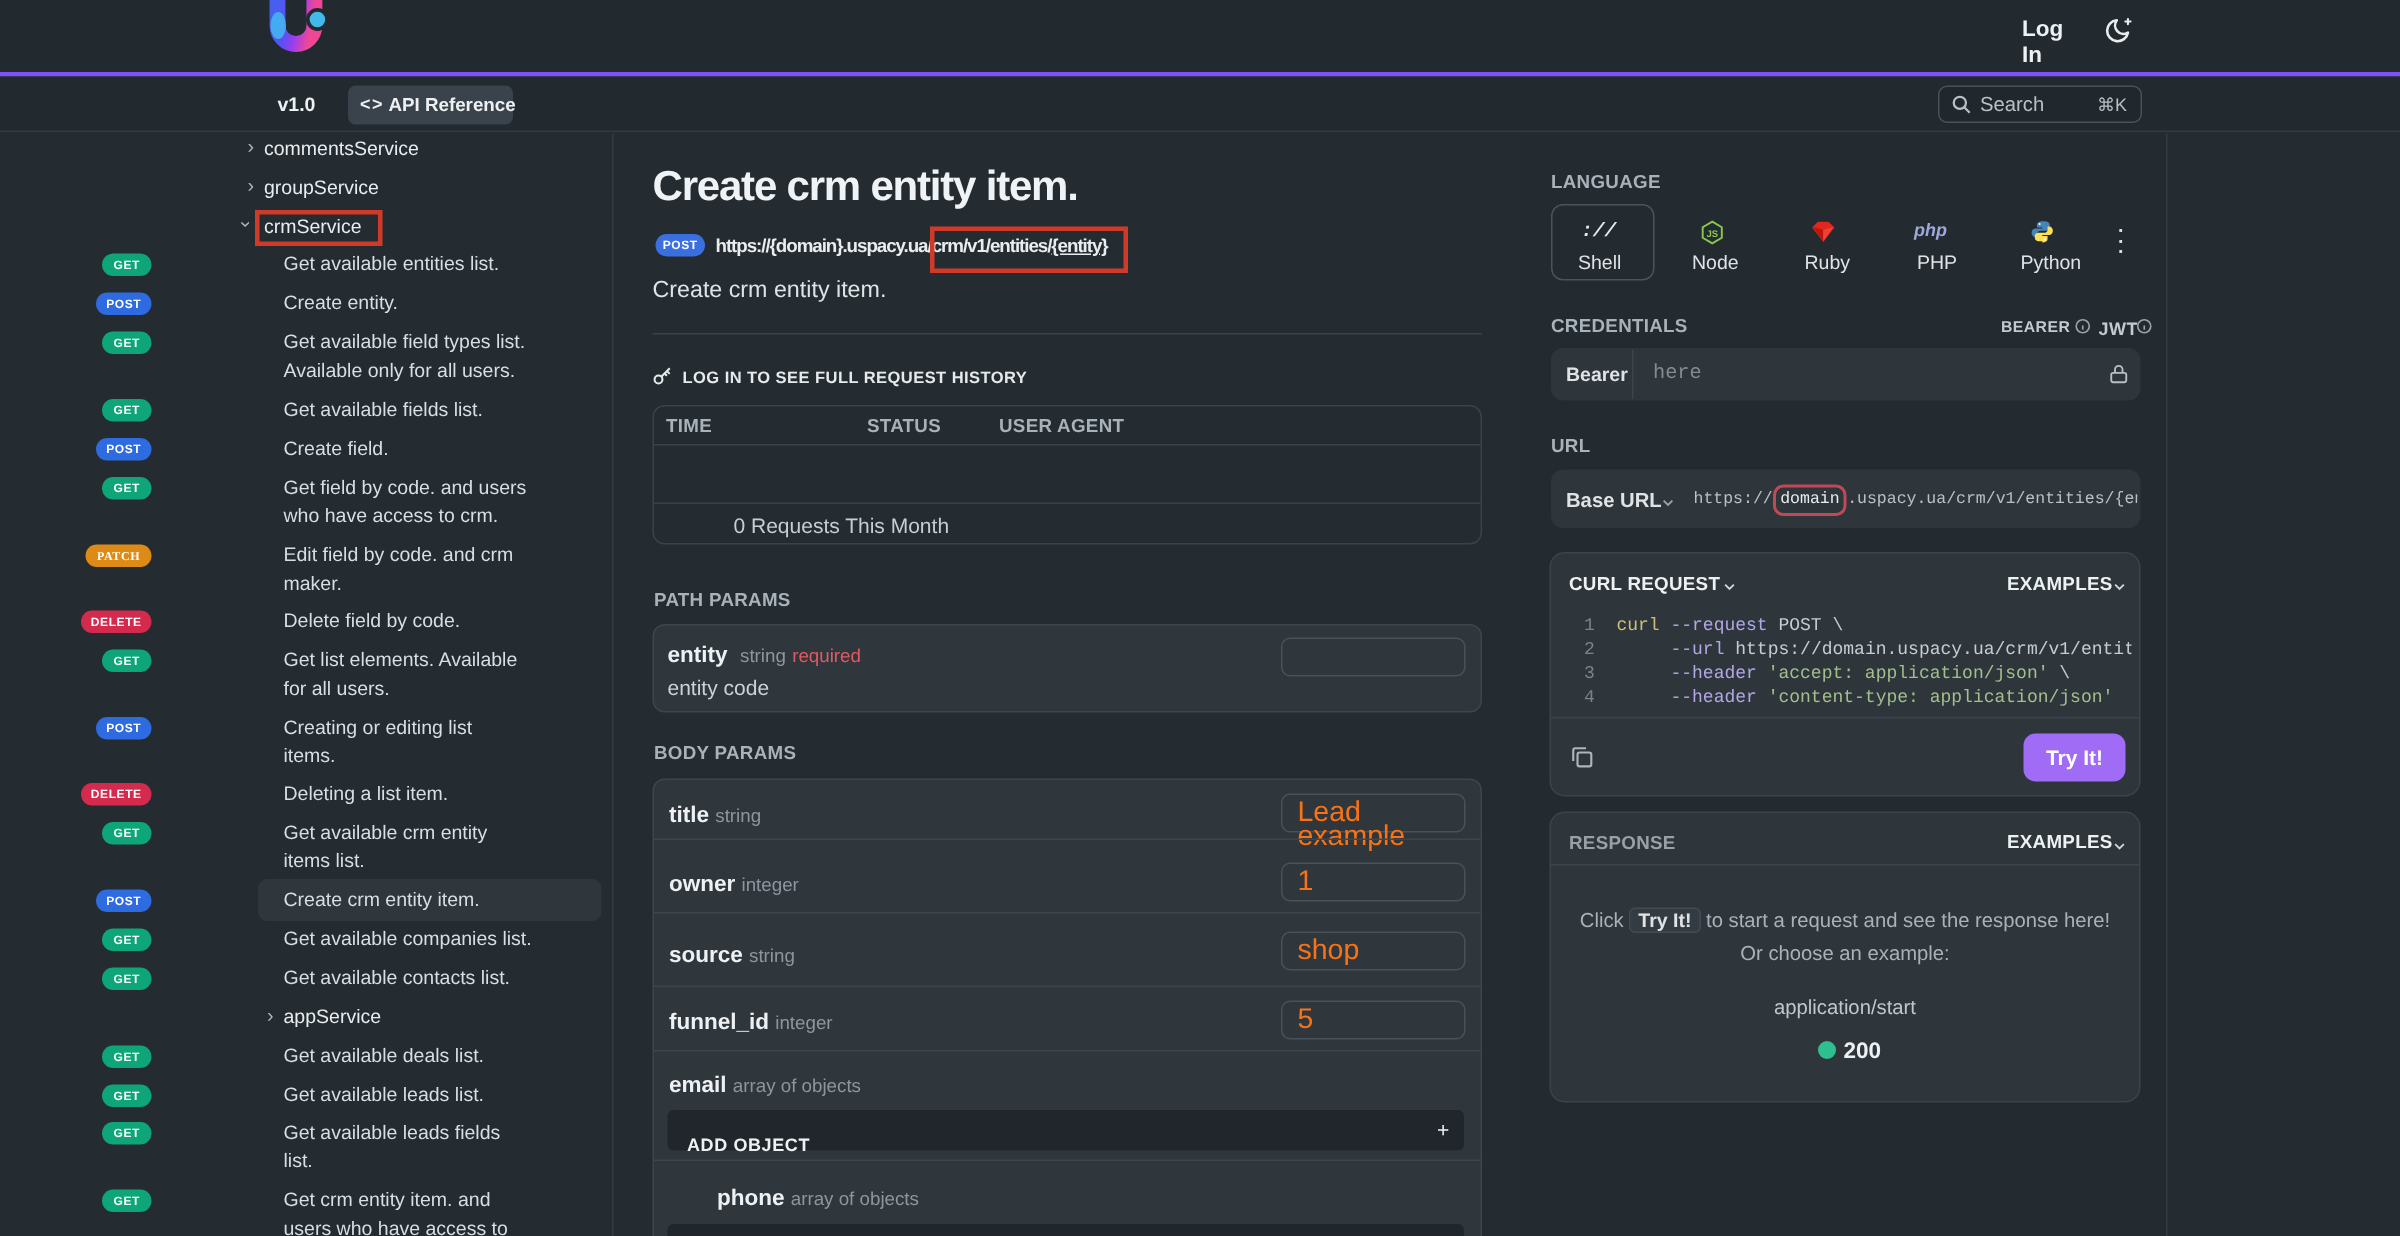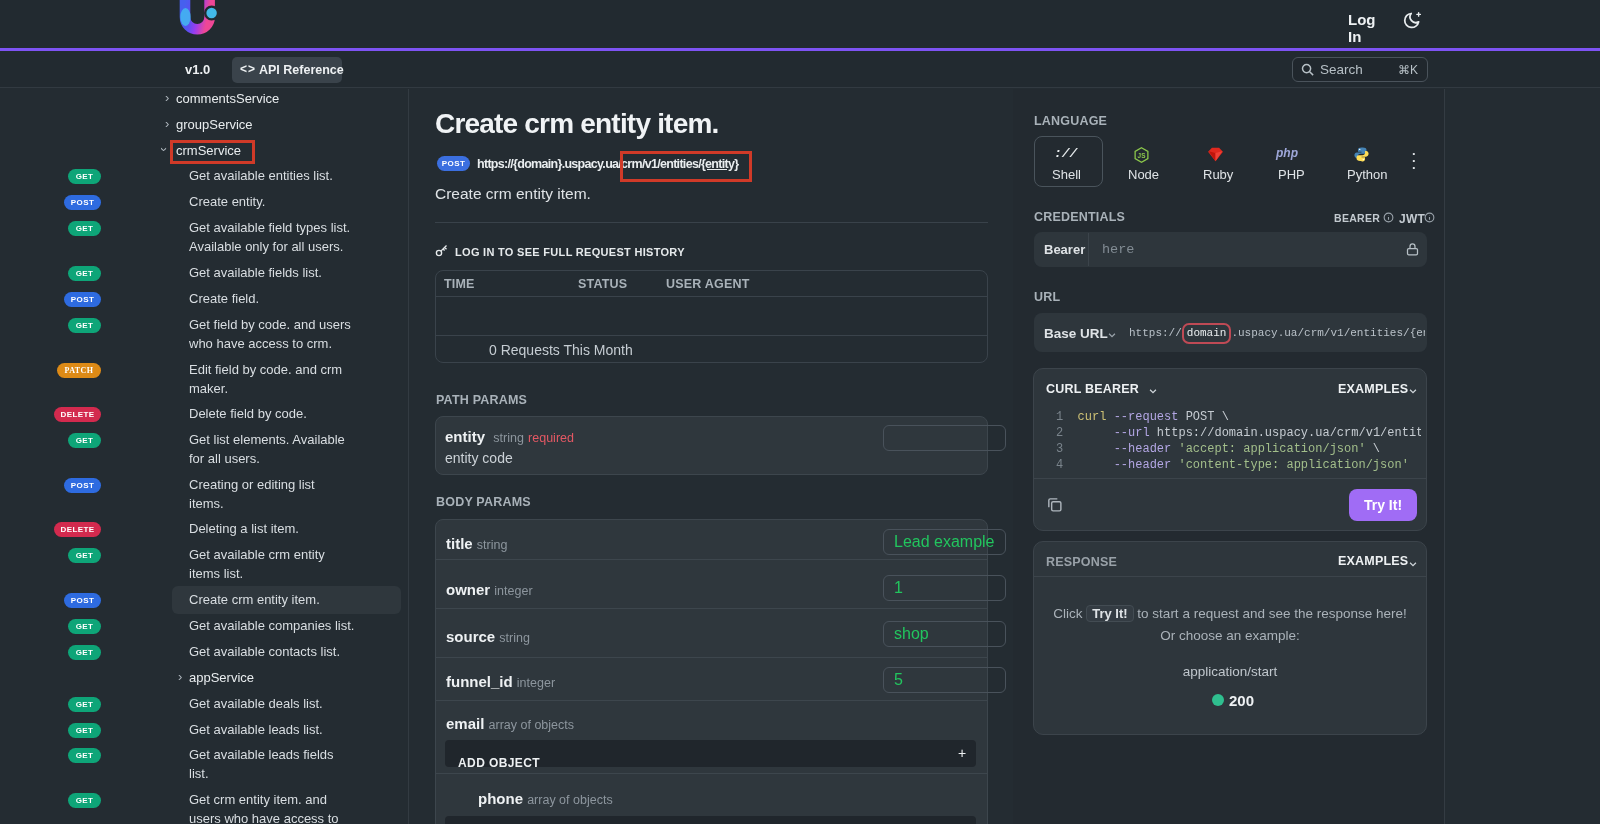--- a/index.html
+++ b/index.html
@@ -13,21 +13,21 @@
   .get    { width:33px; background:#0ea578; }
   .post   { width:37px; background:#2e6be0; }
   .patch  { width:44px; background:#dd8a16; }
   .delete { width:47px; background:#d32a4e; }
   .sl { position:absolute; font-size:13px; line-height:18px; color:#d9dee2; white-space:nowrap; }
   .svc { color:#e9edef; font-weight:400; }
   .chev { position:absolute; color:#aeb6bd; font-size:13px; }
   .redbox { position:absolute; border:3px solid #d03a28; }
   .card { position:absolute; background:#2f373d; border:1px solid #3d464d; border-radius:8px; }
   .inp { position:absolute; width:123px; height:26px; border:1px solid #49525b; border-radius:6px;
-    font-size:16px; color:#22c55e; padding:4px 10px;margin-left:29px; }
+    font-size:19px; color:#f97316; padding:4px 10px; }
   .mono { font-family:"Liberation Mono", monospace; }
   .panlbl { position:absolute; font-size:12.5px; font-weight:bold; letter-spacing:.2px; color:#a9b2b9; }
 </style>
 </head>
 <body>
 <div id="page">
 
   <div class="abs" style="left:0;top:0;width:1600px;height:48px;background:#222a30;"></div>
   <div class="abs" style="left:0;top:48px;width:1600px;height:3px;background:#7e53f3;"></div>
   <div class="abs" style="left:0;top:51px;width:1600px;height:37px;background:#222a30;border-bottom:1px solid #323a41;"></div>
@@ -230,21 +230,21 @@
 
   <div class="panlbl" style="left:1034px;top:290px;">URL</div>
   <div class="abs" style="left:1034px;top:313px;width:393px;height:39px;background:#2e363c;border-radius:8px;overflow:hidden;"></div>
   <div class="abs" style="left:1044px;top:326px;font-size:13.5px;font-weight:bold;color:#dfe3e6;">Base URL</div>
   <svg class="abs" style="left:1107px;top:330px;" width="10" height="10" viewBox="0 0 24 24" fill="none" stroke="#9aa3ab" stroke-width="3">
       <path d="M5 9l7 7 7-7"></path>
     </svg>
   <div class="abs mono" style="left:1129px;top:319px;width:296px;height:28px;overflow:hidden;font-size:11px;color:#b9c1c8;line-height:28px;white-space:nowrap;">https://<span style="display:inline-block;border:2px solid #bf4a55;border-radius:7px;padding:0 3px;line-height:17px;color:#e9edef;">domain</span>.uspacy.ua/crm/v1/entities/{ent</div>
 
   <div class="abs" style="left:1033px;top:368px;width:394px;height:163px;background:#2e363c;border:1px solid #3c444b;border-radius:10px;"></div>
-  <div class="abs" style="left:1046px;top:382px;font-size:12.5px;font-weight:bold;letter-spacing:.2px;color:#eef1f3;">CURL BEARER</div>
+  <div class="abs" style="left:1046px;top:382px;font-size:12.5px;font-weight:bold;letter-spacing:.2px;color:#eef1f3;">CURL REQUEST</div>
   <svg class="abs" style="left:1148px;top:386px;" width="10" height="10" viewBox="0 0 24 24" fill="none" stroke="#cfd5da" stroke-width="3">
       <path d="M5 9l7 7 7-7"></path>
     </svg>
   <div class="abs" style="left:1338px;top:382px;font-size:12.5px;font-weight:bold;letter-spacing:.2px;color:#eef1f3;">EXAMPLES</div>
   <svg class="abs" style="left:1408px;top:386px;" width="10" height="10" viewBox="0 0 24 24" fill="none" stroke="#cfd5da" stroke-width="3">
       <path d="M5 9l7 7 7-7"></path>
     </svg>
   <div class="abs mono" style="left:1056px;top:409px;width:365px;font-size:12px;line-height:16px;color:#c6ccd2;white-space:pre;overflow:hidden;"><span style="color:#7a848c">1</span>  <span style="color:#cdc175">curl</span> <span style="color:#b4a7e5">--request</span> POST \
 <span style="color:#7a848c">2</span>       <span style="color:#b4a7e5">--url</span> https://domain.uspacy.ua/crm/v1/entities/en
 <span style="color:#7a848c">3</span>       <span style="color:#b4a7e5">--header</span> <span style="color:#a3bf8b">'accept: application/json'</span> \

